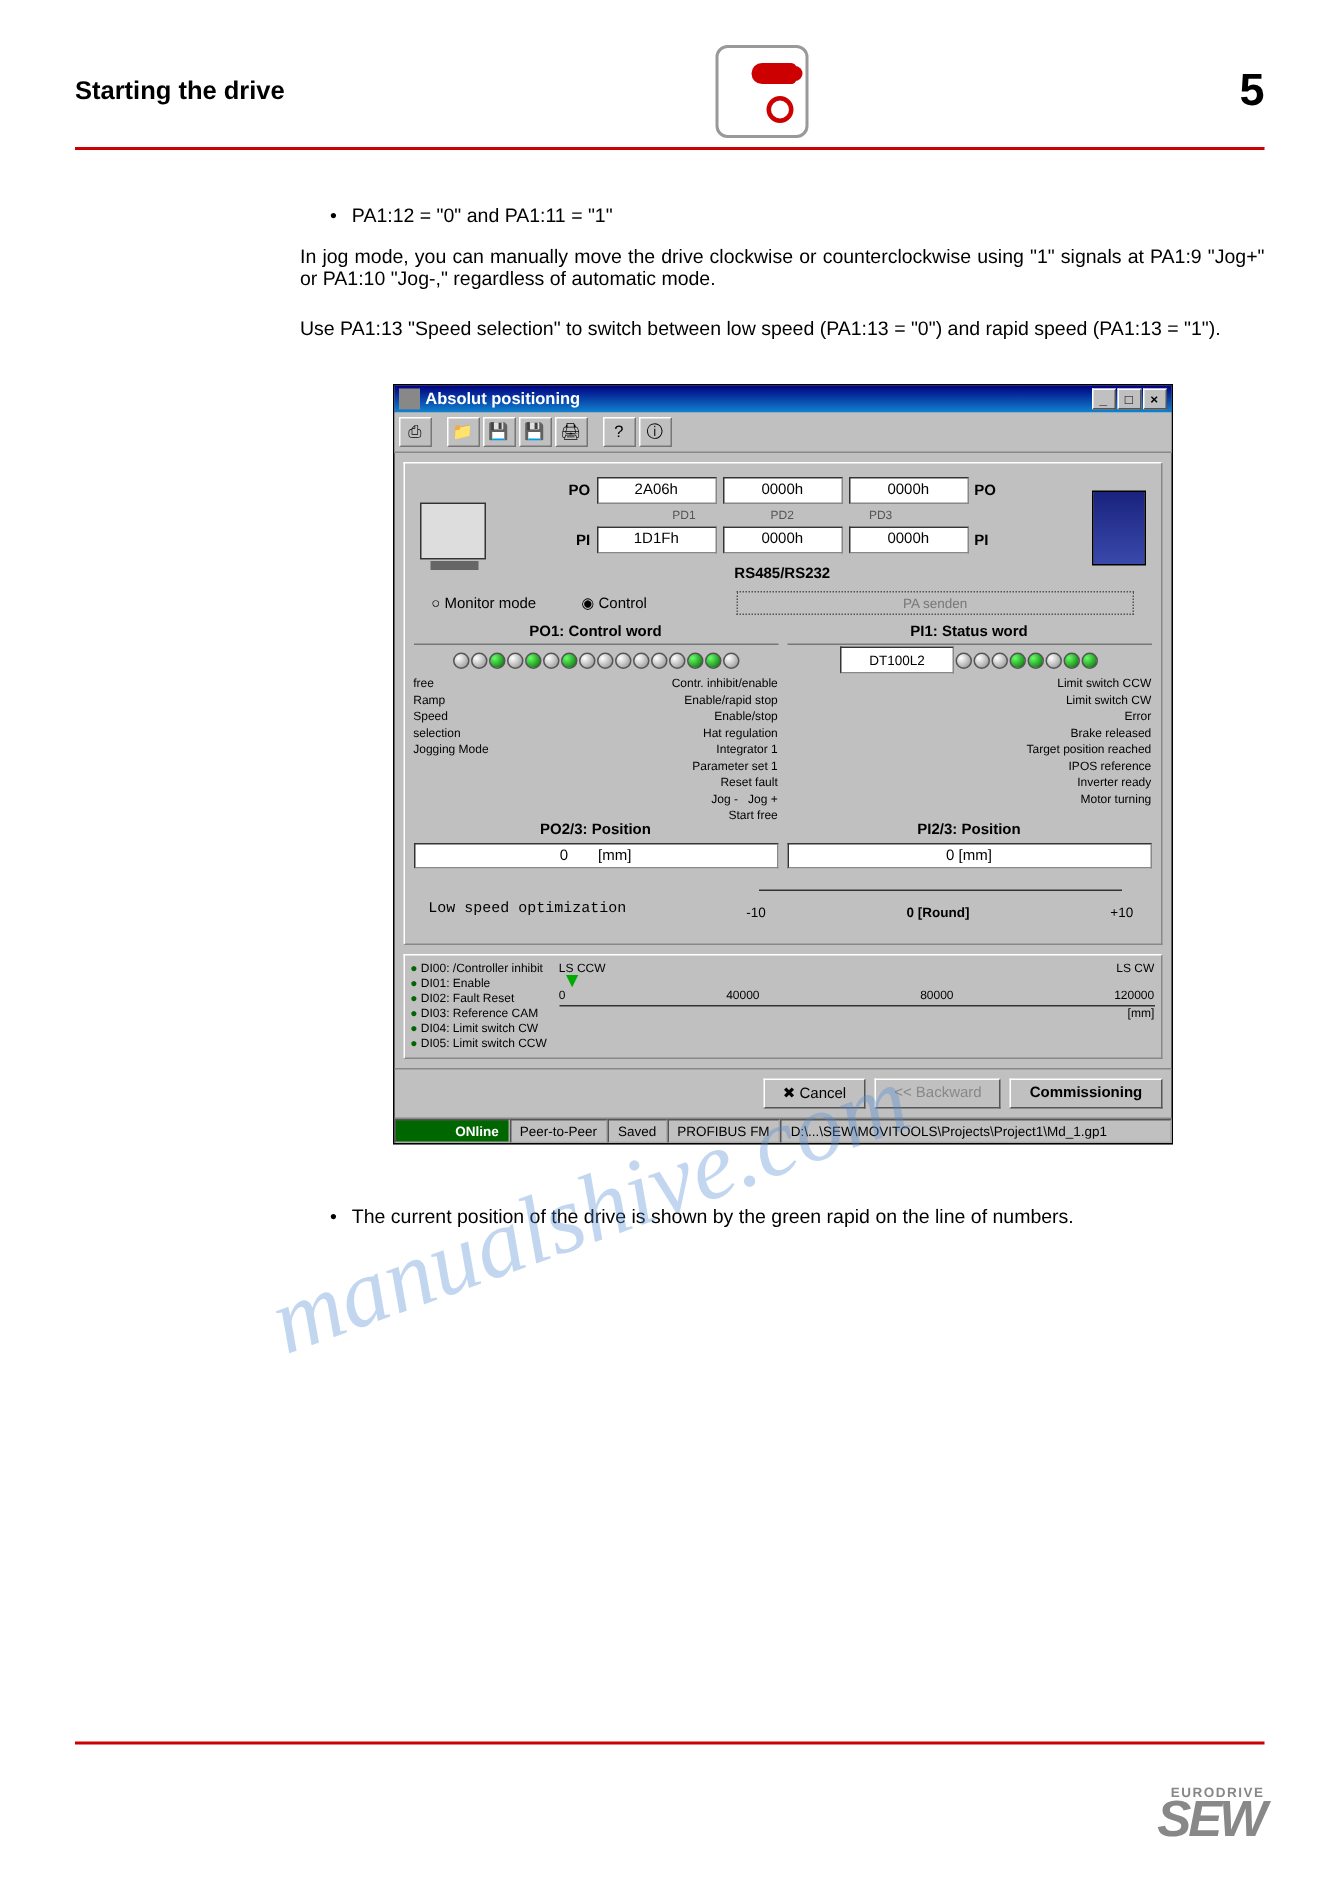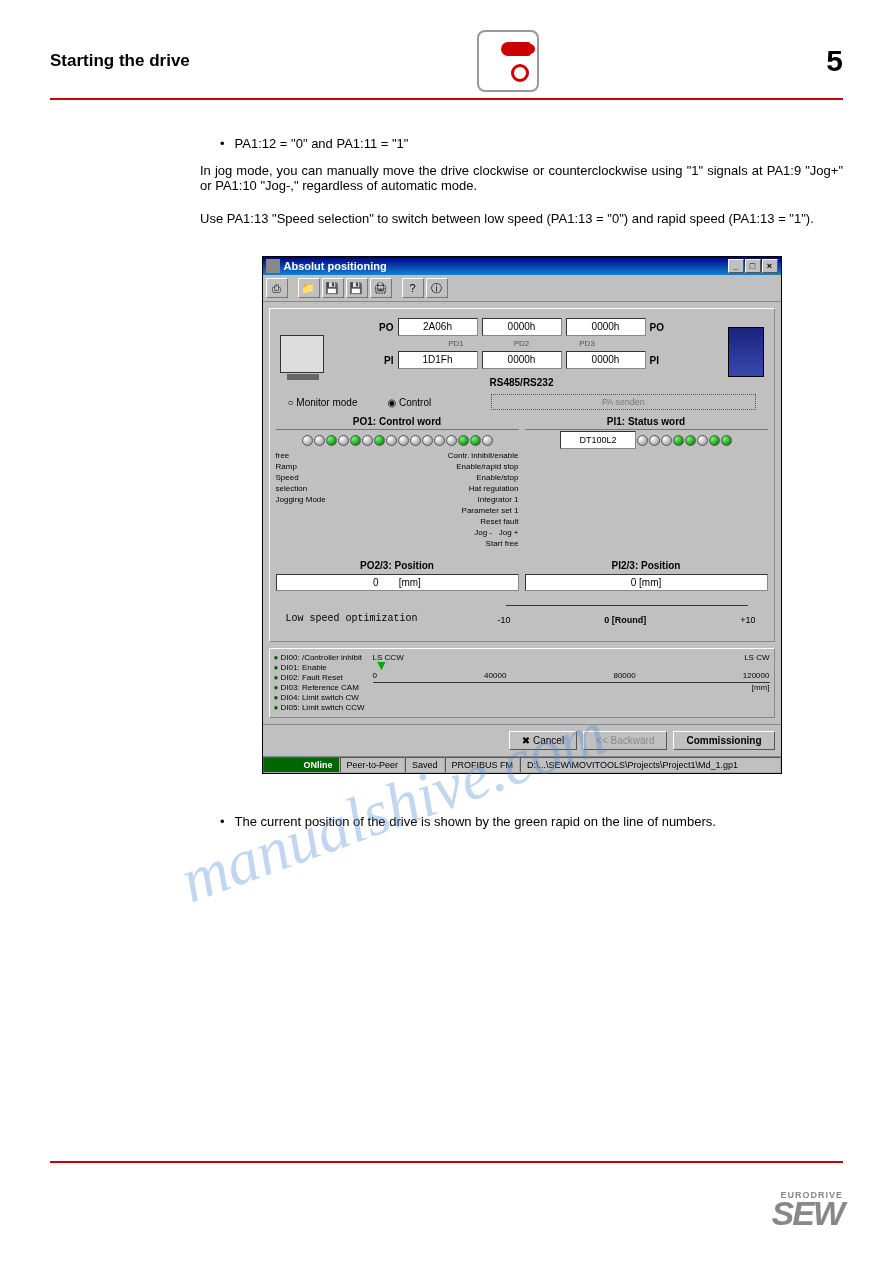--- a/index.html
+++ b/index.html
@@ -42,21 +42,21 @@
   .pa-btn{flex:1;text-align:center;border:1px dotted #555;padding:2px;font-size:9px;color:#777;margin-left:30px;}
   .word-section{display:flex;gap:6px;margin-top:6px;}
   .word-col{flex:1;}
   .word-title{text-align:center;font-weight:bold;font-size:10px;border-bottom:1px solid #777;padding-bottom:2px;margin-bottom:4px;}
   .leds{display:flex;gap:1px;justify-content:center;margin-bottom:4px;height:12px;align-items:center;}
   .led{width:11px;height:11px;border-radius:50%;border:1px solid #555;background:radial-gradient(circle at 30% 30%,#fff,#888);}
   .led.on{background:radial-gradient(circle at 30% 30%,#6f6,#060);}
   .bitlabels{position:relative;height:90px;font-size:8px;}
   .bitlabels .lcol{position:absolute;left:0;top:0;text-align:left;line-height:11px;}
   .bitlabels .rcol{position:absolute;right:0;top:0;text-align:right;line-height:11px;}
-  .pos-section{display:flex;gap:6px;margin-top:20px;}
+  .pos-section{display:flex;gap:6px;margin-top:8px;}
   .pos-col{flex:1;text-align:center;}
   .pos-title{font-weight:bold;font-size:10px;margin-bottom:3px;}
   .pos-val{border:1px inset #888;background:#fff;padding:2px;font-size:10px;display:flex;justify-content:center;gap:20px;}
   .opt-row{display:flex;align-items:center;margin-top:10px;gap:10px;}
   .opt-text{font-family:"Courier New",monospace;font-size:10px;flex:0 0 200px;padding-left:10px;}
   .slider{flex:1;position:relative;height:34px;}
   .slider .ticks{border-top:1px solid #333;height:6px;margin:4px 20px 0;}
   .slider .scale{display:flex;justify-content:space-between;font-size:9px;margin:4px 12px 0;}
 
   .dio-panel{margin:6px;border:1px solid #888;border-top-color:#fff;border-left-color:#fff;background:#c0c0c0;display:flex;padding:4px;gap:8px;}
@@ -197,20 +197,32 @@
             <div class="valbox" style="width:76px;font-size:9px;">DT100L2</div>
             <div class="led"></div>
                 <div class="led"></div>
                 <div class="led"></div>
                 <div class="led on"></div>
             <div class="led on"></div>
                 <div class="led"></div>
                 <div class="led on"></div>
                 <div class="led on"></div>
           </div>
+          <div class="bitlabels">
+            <div class="rcol">
+              <div>Limit switch CCW</div>
+                  <div>Limit switch CW</div>
+              <div>Error</div>
+                  <div>Brake released</div>
+              <div>Target position reached</div>
+                  <div>IPOS reference</div>
+              <div>Inverter ready</div>
+                  <div>Motor turning</div>
+            </div>
+          </div>
         </div>
       </div>
 
       <div class="pos-section">
         <div class="pos-col">
           <div class="pos-title">PO2/3: Position</div>
           <div class="pos-val">
                 <span>0</span>
                 <span>[mm]</span>
               </div>

